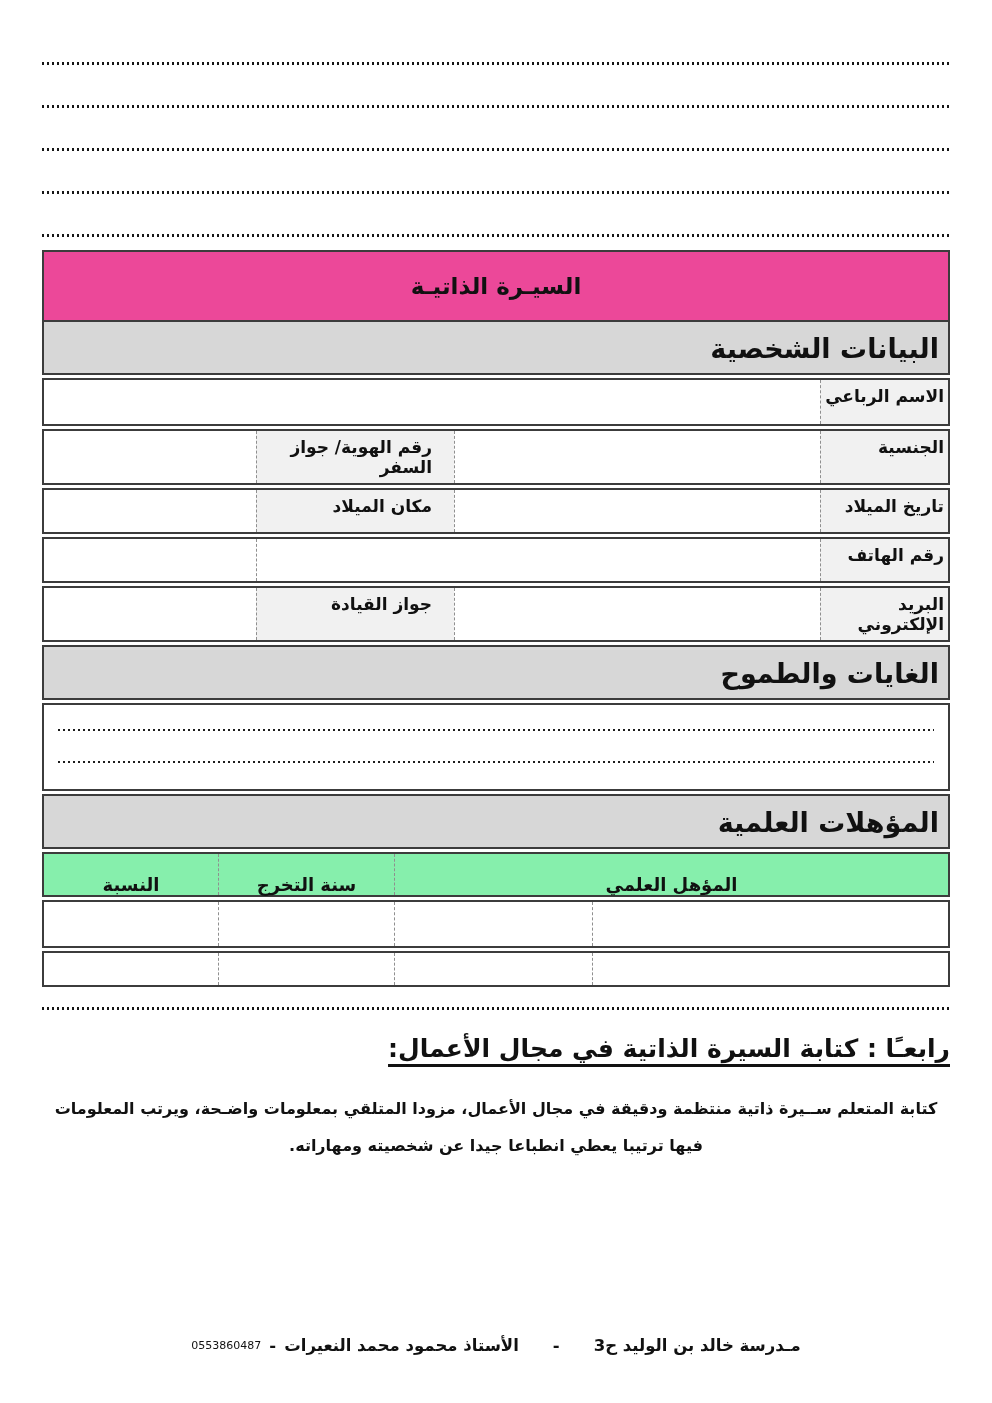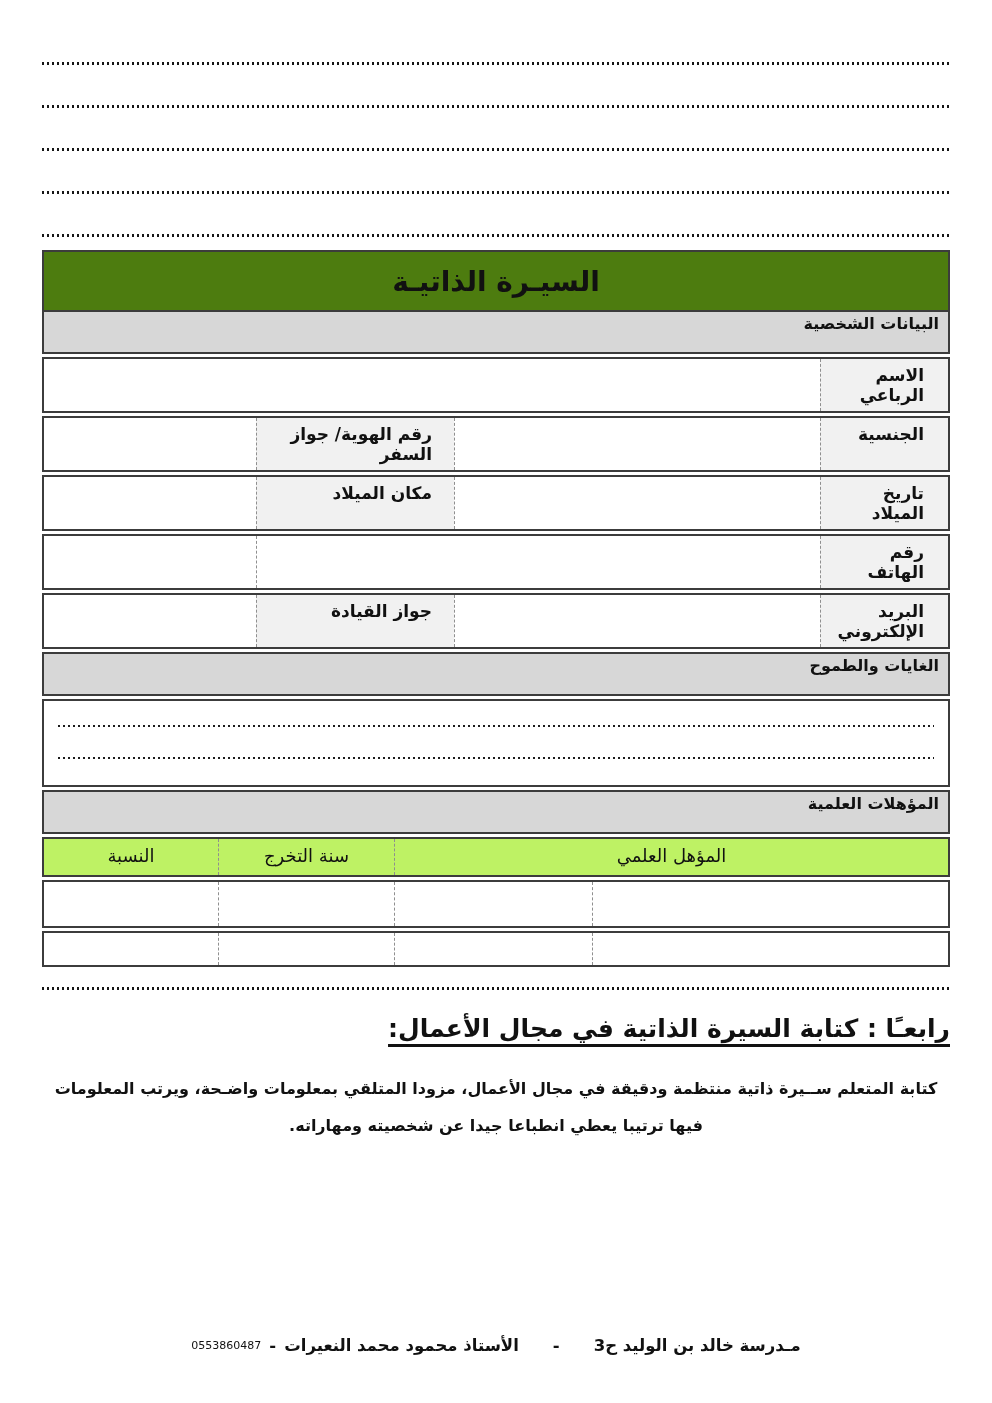--- a/index.html
+++ b/index.html
@@ -33,45 +33,45 @@
   .cv { width: 100%; }
   .row {
     border: 2px solid #3c3c3c;
     background: #ffffff;
     margin-top: 3px;
   }
   .row.first { margin-top: 0; }
   .row.flush { margin-top: -2px; }
 
   .title-row {
-    height: 62px;
-    background: #4d7c0f;
+    height: 72px;
+    background: #ec4899;
     display: flex;
     align-items: center;
     justify-content: center;
-    font-size: 28px;
+    font-size: 23px;
     font-weight: bold;
   }
   .sec-header {
     min-height: 44px;
     background: #d7d7d7;
-    font-size: 16px;
-    font-weight: bold;
-    padding: 2px 9px 9px;
+    font-size: 27px;
+    font-weight: bold;
+    padding: 11px 9px 9px;
     text-align: right;
   }
 
   .prow { display: flex; align-items: stretch; }
   .prow > div:not(:last-child) { border-left: 1px dashed #8f8f8f; }
   .c-label {
     width: 128px;
     background: #f1f1f1;
     font-size: 17px;
     font-weight: bold;
-    padding: 6px 24px;
+    padding: 6px 4px;
   }
   .c-mid {
     width: 198px;
     background: #f1f1f1;
     font-size: 17px;
     font-weight: bold;
     padding: 6px 22px;
     text-align: right;
   }
   .c-in { background: #fff; }
@@ -86,25 +86,25 @@
       #1c1c1c 0, #1c1c1c 2px, transparent 2px, transparent 5px); }
 
   .qrow { display: flex; align-items: stretch; }
   .qrow > div:not(:last-child) { border-left: 1px dashed #8f8f8f; }
   .q-c0 { flex: 1; }
   .q-c1 { width: 198px; }
   .q-c2 { width: 176px; }
   .q-c3 { width: 174px; }
   .qhead { min-height: 40px; }
   .qhead > div {
-    background: #bef264;
+    background: #86efac;
     font-size: 18px;
-    font-weight: normal;
+    font-weight: bold;
     text-align: center;
-    padding-top: 6px;
+    padding-top: 20px;
   }
   .q-empty1 { height: 48px; }
   .q-empty2 { height: 36px; }
   .qrow .cellw { background: #fff; }
 
   
   .after-table-line { margin-top: 20px; }
   .sec4-heading {
     margin-top: 24px;
     font-size: 25px;

